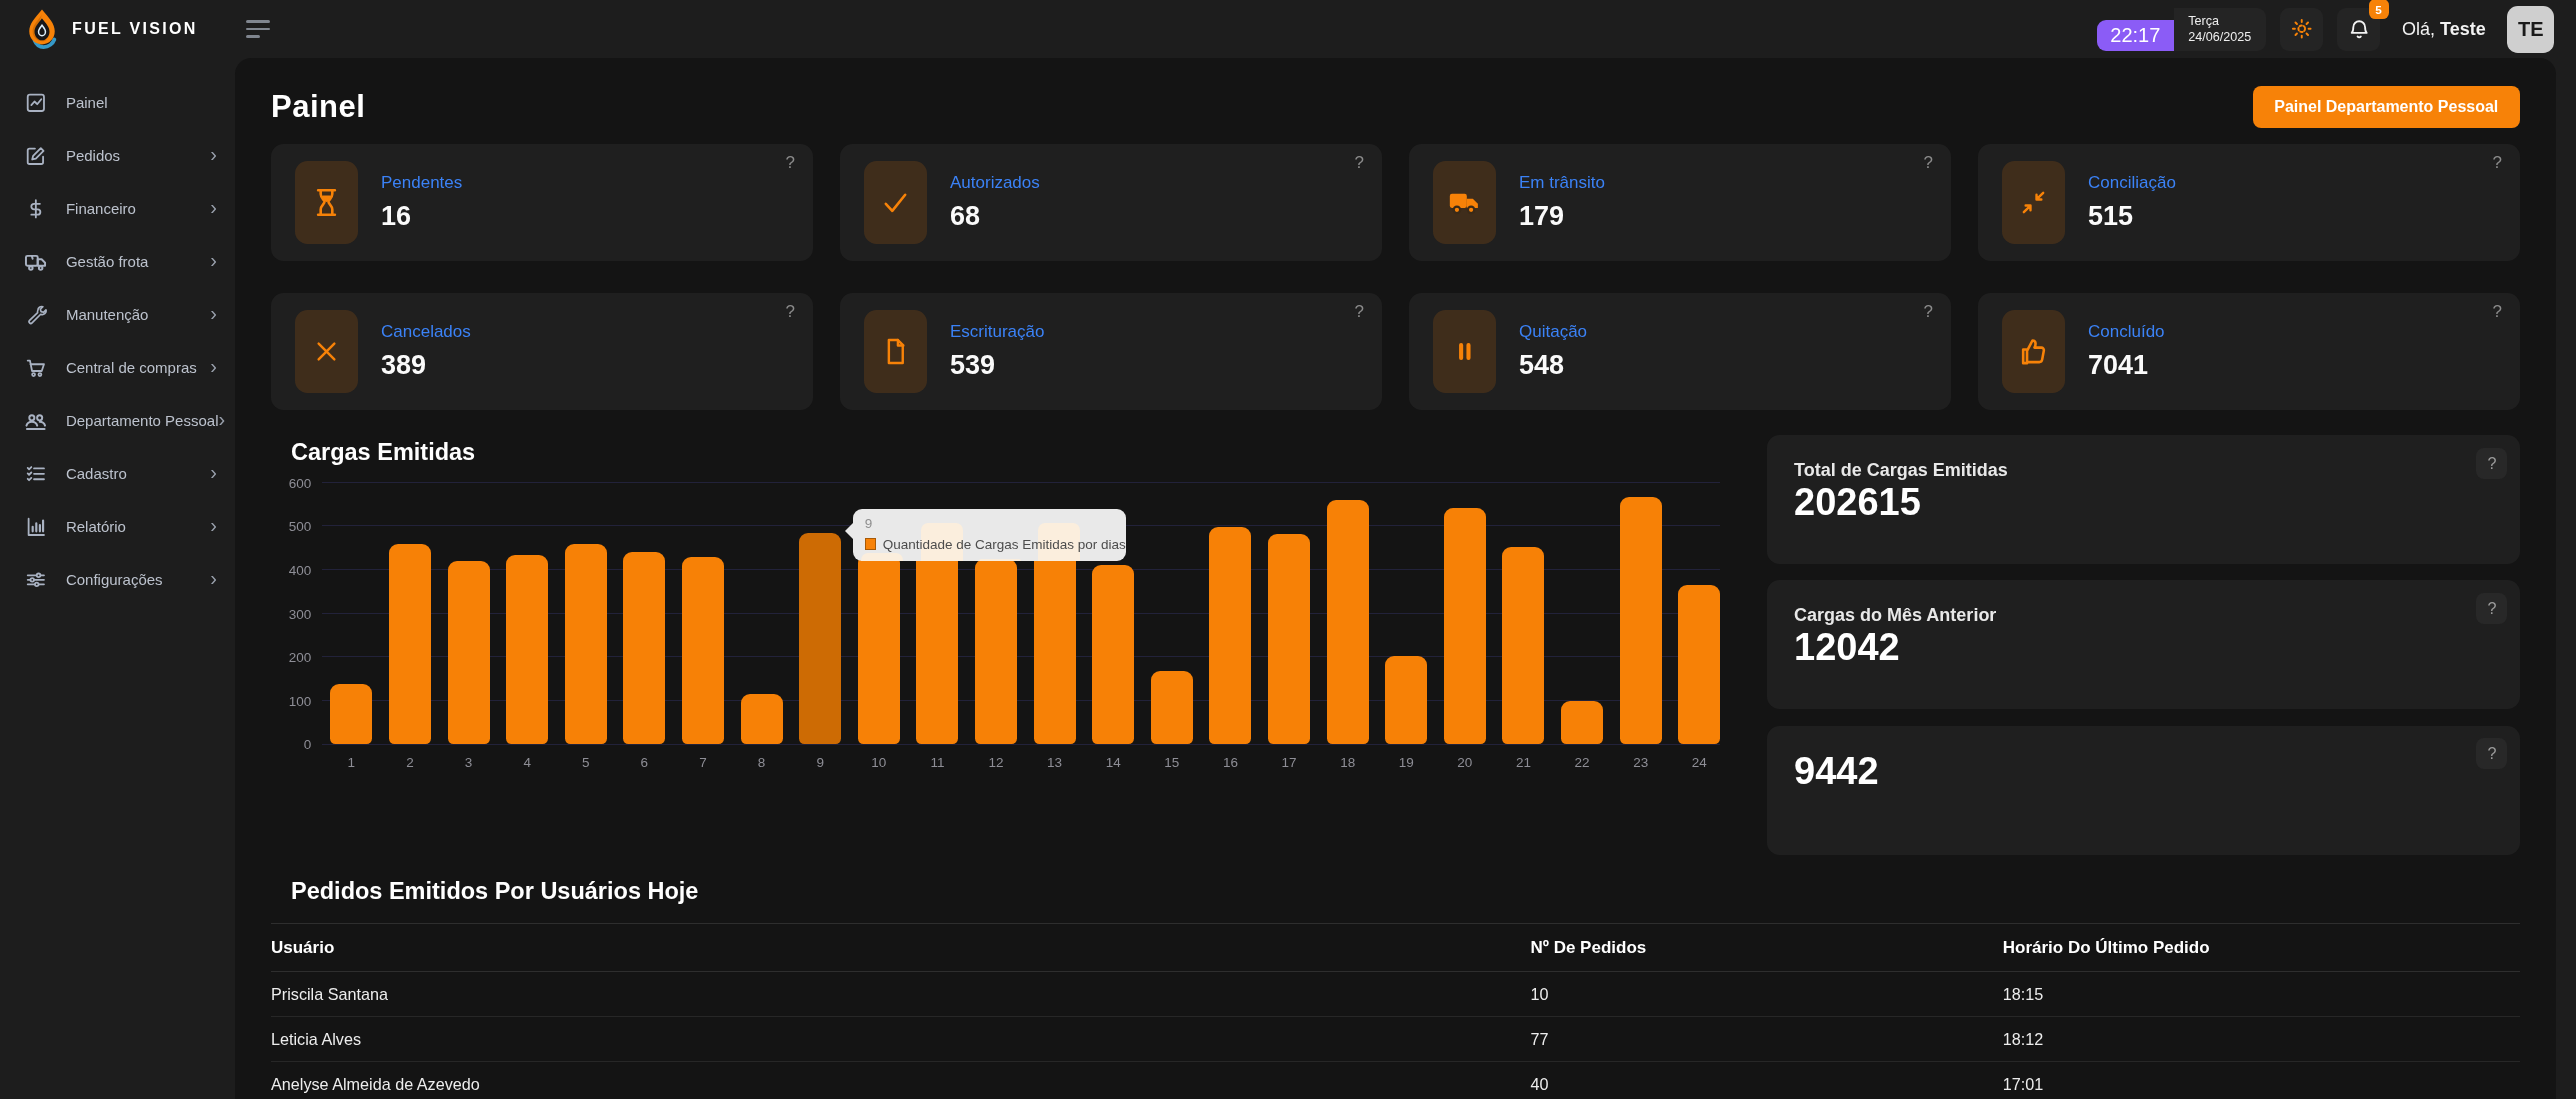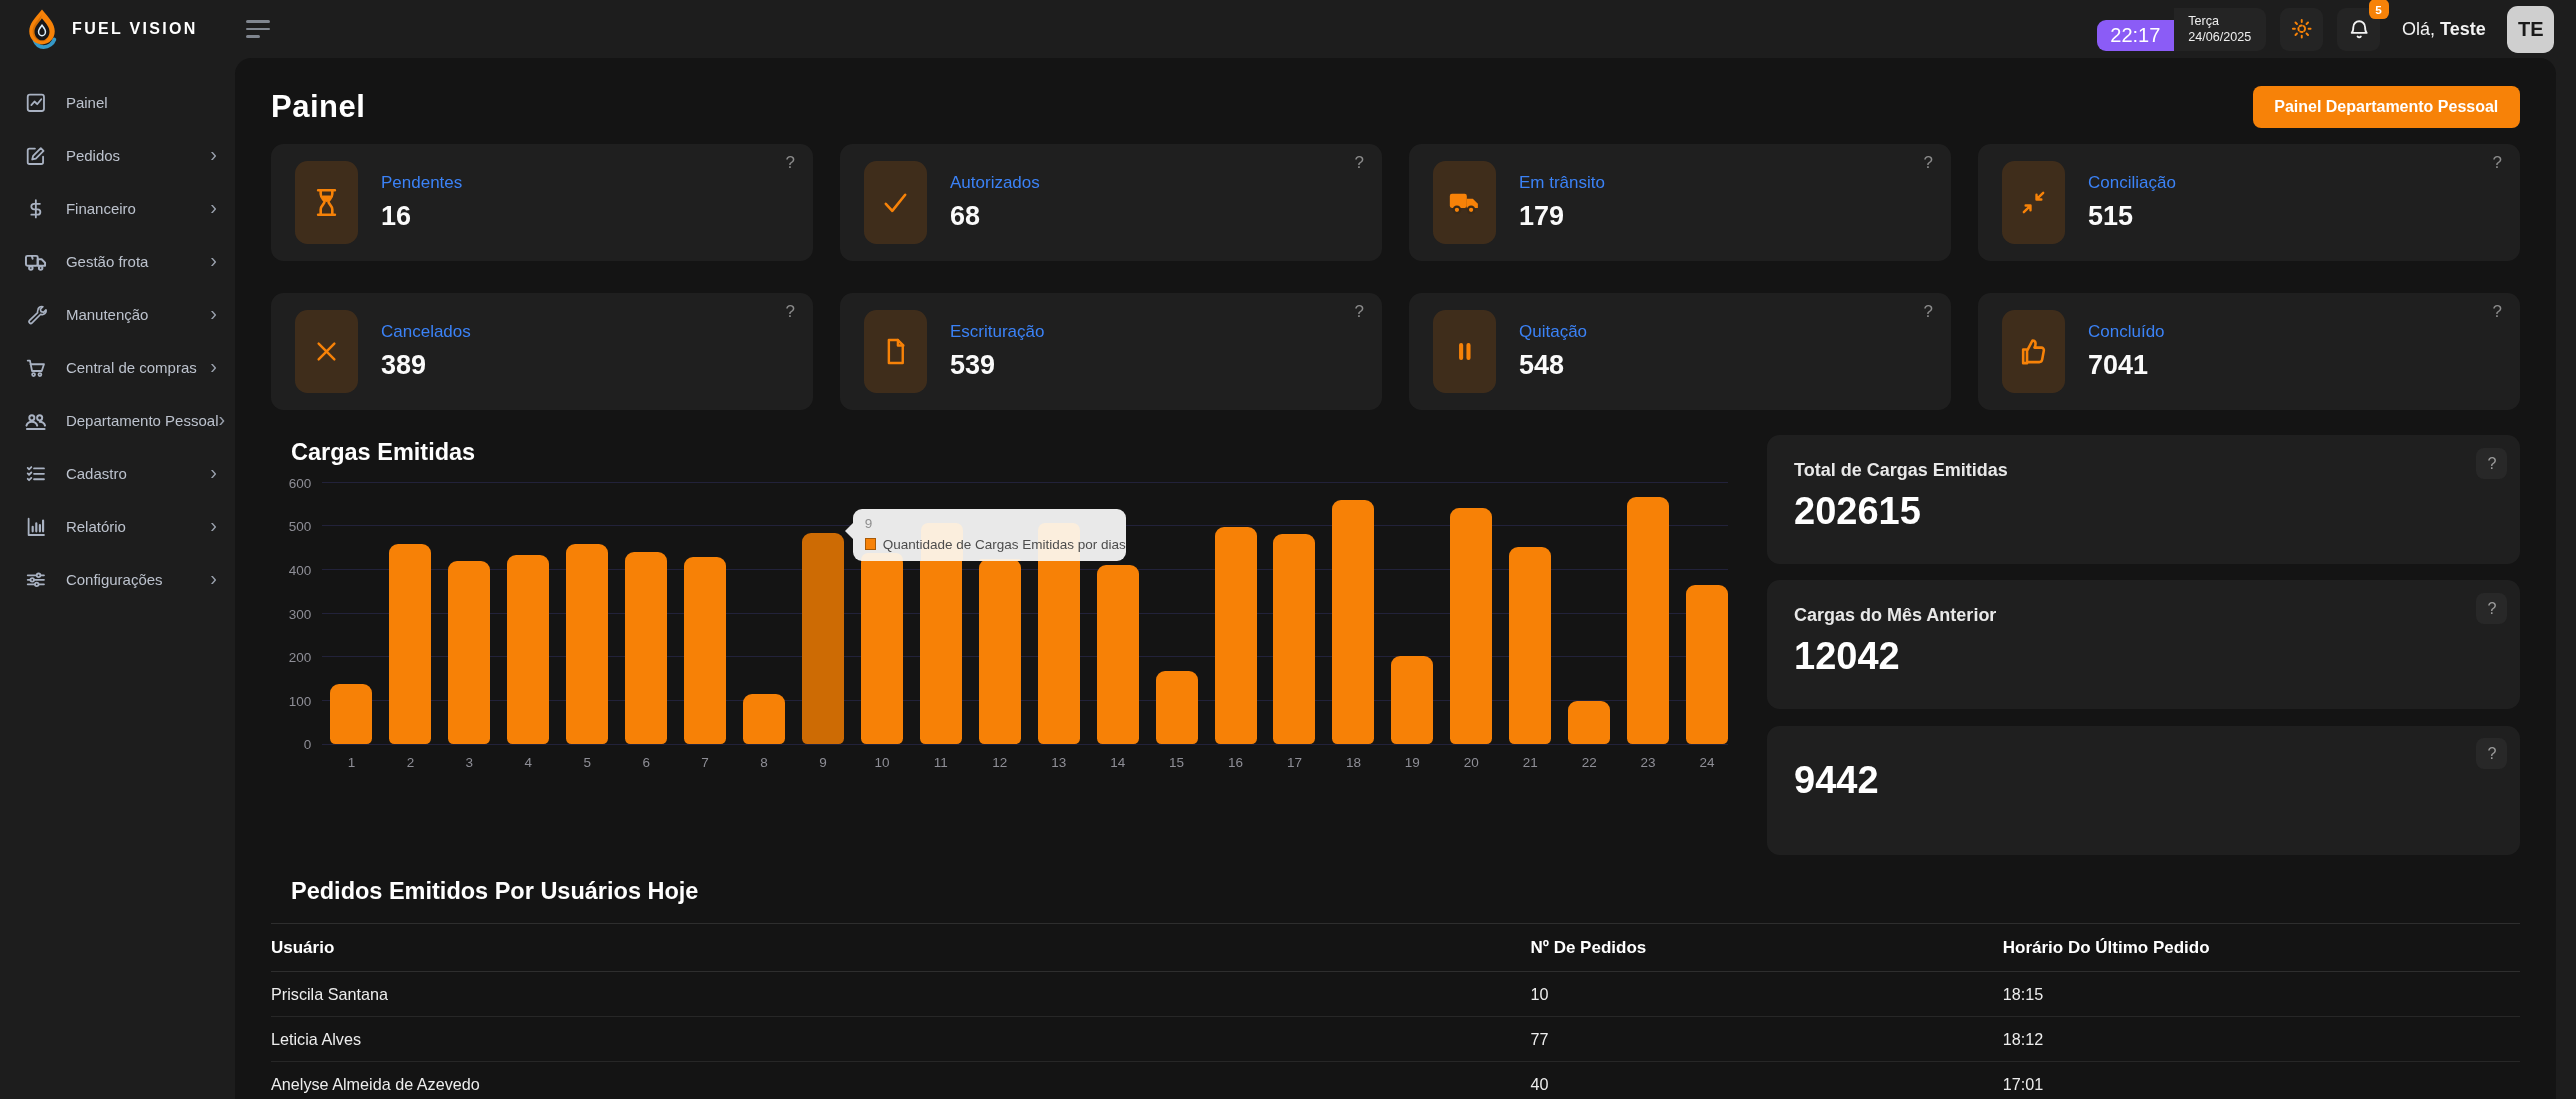--- a/index.html
+++ b/index.html
@@ -38,21 +38,21 @@
   .page-title { font-size:31px; font-weight:bold; letter-spacing:0.5px; }
   .action-btn { height:42px; background:#f78208; color:#fff; font-size:16px; font-weight:bold; border:none; border-radius:8.1px; padding:0 21.7px; cursor:pointer; font-family:inherit; }
   
   .stat-grid { display:grid; grid-template-columns:repeat(4,1fr); gap:32px 27px; margin-top:16.2px; }
   .stat-card { position:relative; height:117px; background:#1f1f1f; border-radius:12.6px; display:flex; align-items:center; gap:23.5px; padding:0 23.5px; }
   .stat-ic { width:63px; height:83px; border-radius:12.6px; background:rgba(247,130,8,.15); color:#f78208; display:flex; align-items:center; justify-content:center; flex:none; }
   .stat-label { font-size:17px; color:#3b82f6; margin-bottom:8.1px; }
   .stat-value { font-size:27px; font-weight:bold; color:#fafafa; }
   .stat-help { position:absolute; top:9px; right:18px; color:#8b8b8b; font-size:17px; cursor:pointer; }
   
-  .dash-row { display:flex; gap:25px; margin-top:25px; }
+  .dash-row { display:flex; gap:33px; margin-top:25px; }
   .chart-col { flex:1; min-width:0; }
   .chart-title { font-size:23.5px; font-weight:bold; margin:3.6px 0 16.2px 20px; }
   .plot-wrap { position:relative; margin-left:9px; height:301px; }
   .plot { position:absolute; left:42px; right:5.4px; top:0; height:262px; }
   .gridline { position:absolute; left:0; right:9px; height:0.9px; background:#22223a; }
   .ytick { position:absolute; right:calc(100% + 10.8px); top:50%; transform:translateY(-50%); font-size:13.5px; color:#8e8e96; }
   .cols { position:absolute; left:0; right:0; top:0; bottom:0; display:flex; align-items:flex-end; }
   .col { flex:1; display:flex; justify-content:center; align-items:flex-end; height:100%; }
   .bar { width:42px; background:#f78106; border-radius:9px 9px 5.4px 5.4px; cursor:pointer; }
   .bar.hovered { background:#cd6b04; }
@@ -63,21 +63,21 @@
   .tooltip:before { content:''; position:absolute; left:0; top:0; }
   .tt-notch { position:absolute; left:523px; top:40px; width:0; height:0; border:9px solid transparent; border-right:9px solid #e9e9e9; border-left:0; z-index:5; }
   .ghost { position:absolute; bottom:0; width:42px; background:#fbeedd; border-radius:7.2px 7.2px 0 0; }
   .tt-day { position:relative; font-size:13.5px; color:#8f8f8f; margin-bottom:5.4px; z-index:2; }
   .tt-row { position:relative; display:flex; align-items:center; gap:6.3px; font-size:13.5px; color:#4c4c4c; z-index:2; white-space:nowrap; }
   .tt-sq { width:11.7px; height:11.7px; background:#f78208; border:0.9px solid #a85a06; flex:none; }
   
   .side-col { width:753px; flex:none; display:flex; flex-direction:column; gap:16.2px; }
   .sum-card { position:relative; height:129px; background:#1f1f1f; border-radius:12.6px; padding:24.4px 27px; }
   .sum-label { font-size:18px; font-weight:bold; color:#e8e8e8; }
-  .sum-value { font-size:38px; font-weight:bold; margin-top:9px; color:#fff; }
+  .sum-value { font-size:38px; font-weight:bold; color:#fff; }
   .sum-help { position:absolute; top:12.6px; right:12.6px; width:31px; height:31px; border-radius:8.1px; background:#282828; color:#9a9a9a; font-size:16.2px; display:flex; align-items:center; justify-content:center; cursor:pointer; }
   
   .table-sec { margin-top:23.5px; }
   .table-title { font-size:23.5px; font-weight:bold; margin:0 0 18px 20px; }
   .thead, .trow { display:grid; grid-template-columns:56% 21% 23%; align-items:center; }
   .thead { border-top:0.9px solid #2e2e2e; border-bottom:0.9px solid #2e2e2e; padding:13.5px 0; font-size:17px; font-weight:bold; color:#fff; }
   .trow { padding:12.6px 0; border-bottom:0.9px solid #272727; font-size:16.2px; color:#ededed; }
   svg { display:block; }
 </style>
 </head>

